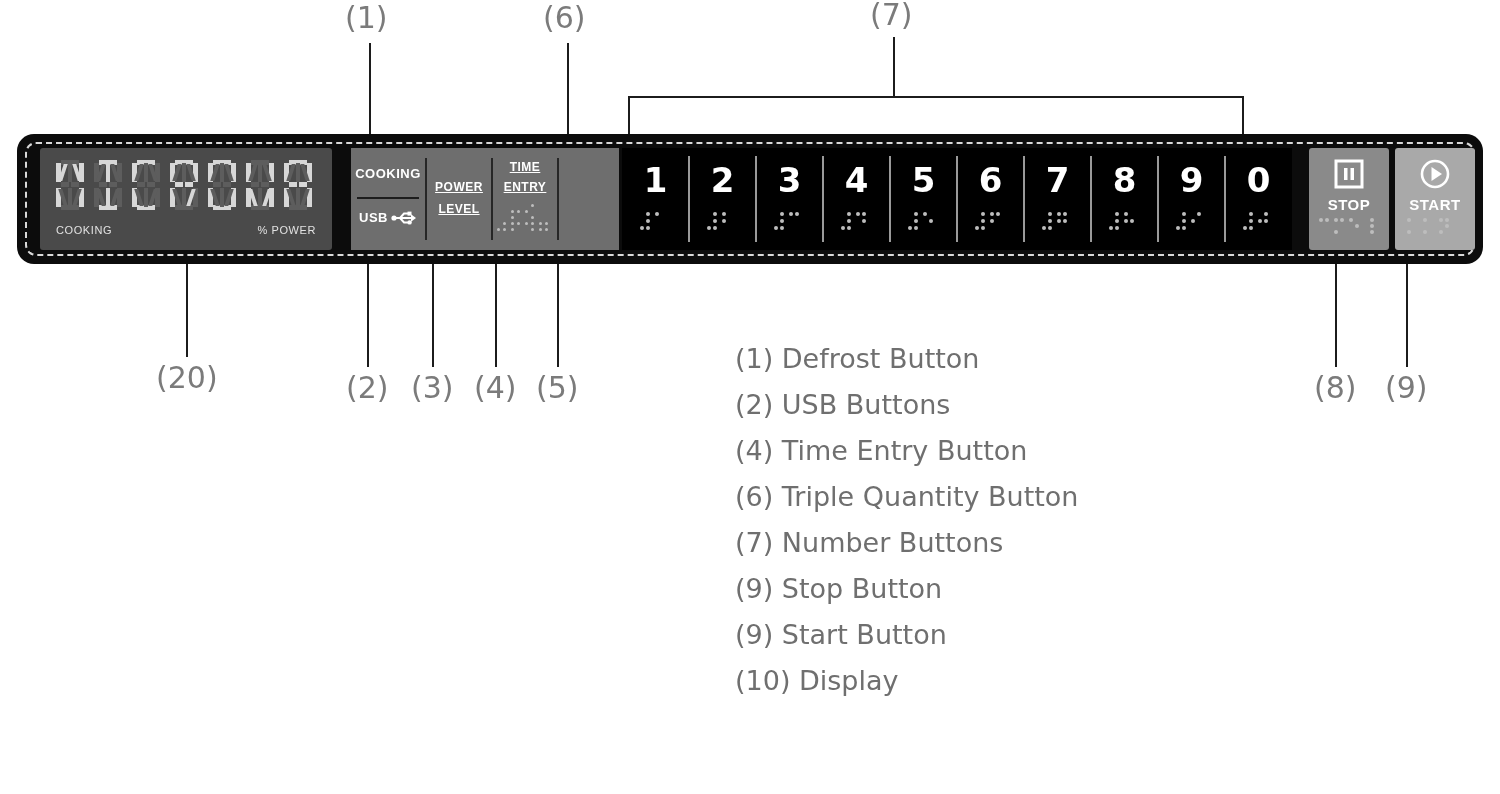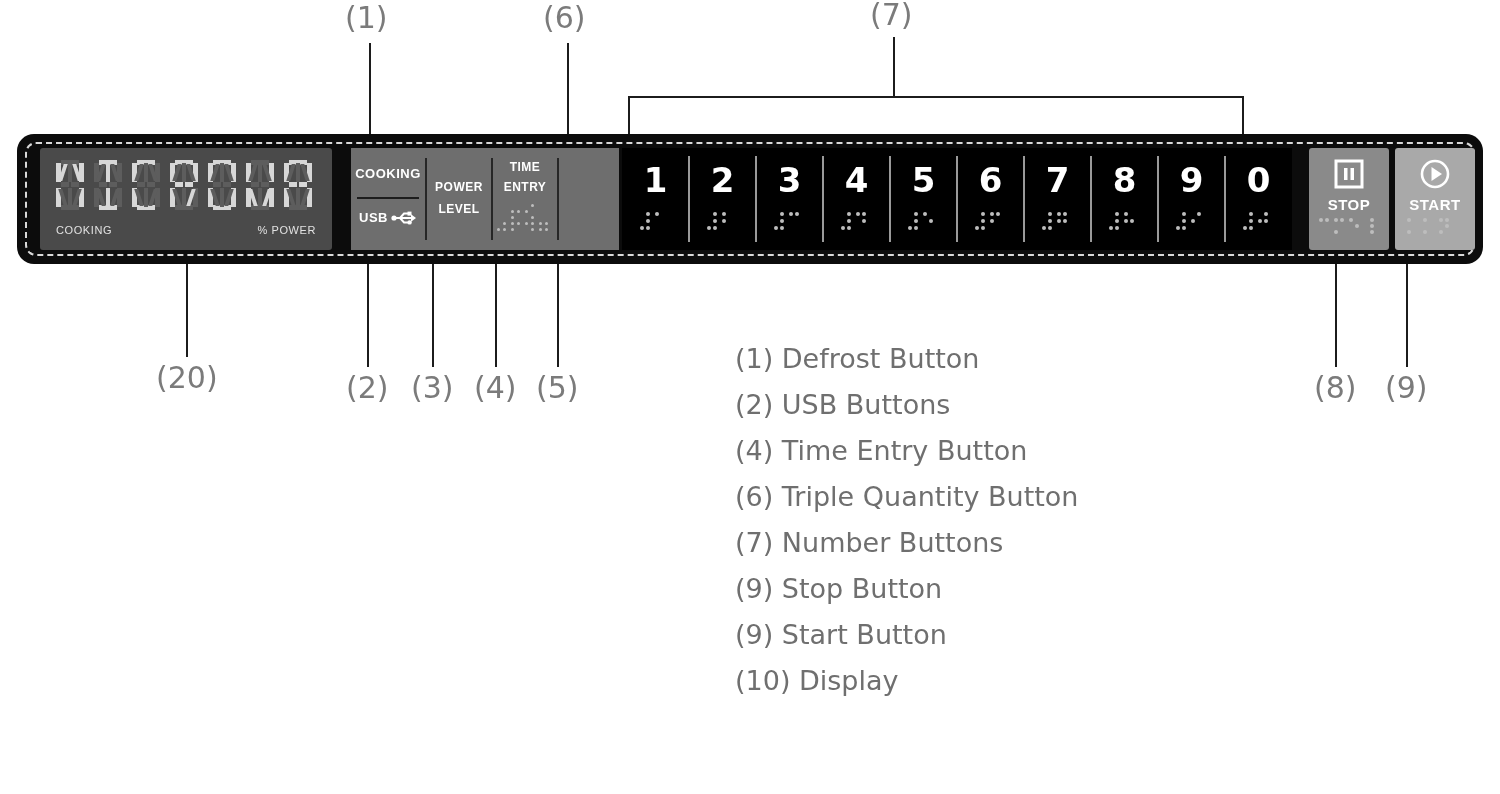--- a/index.html
+++ b/index.html
@@ -49,21 +49,21 @@
   .lcd-power{right:16px;top:76px;}
 
   
   .fn-group{position:absolute;left:334px;top:14px;width:268px;height:102px;
             background:#6e6e6e;}
   .fn-cell{position:absolute;top:0;height:102px;color:#ffffff;}
   .fn-sep{position:absolute;top:10px;width:2px;height:82px;background:#262626;}
 
   .lbl{position:absolute;width:100%;text-align:center;font-weight:bold;
        font-size:13px;letter-spacing:.5px;color:#fff;}
-  .lbl-sm{font-size:12px;}
+  .lbl-sm{font-size:12px;text-decoration:underline;}
 
   .defrost-div{position:absolute;left:6px;top:49px;width:62px;height:2px;background:#1d1d1d;}
 
   .usb-row{position:absolute;left:0;top:62px;width:100%;
            display:flex;align-items:center;justify-content:center;gap:3px;}
   .usb-txt{font-weight:bold;font-size:13px;color:#fff;letter-spacing:.5px;}
 
   .x-div{position:absolute;left:6px;top:49px;width:52px;height:3px;background:#ffffff;}
   .x-lbl{position:absolute;width:100%;text-align:center;font-weight:bold;
          font-size:22px;color:#fff;letter-spacing:1px;}

